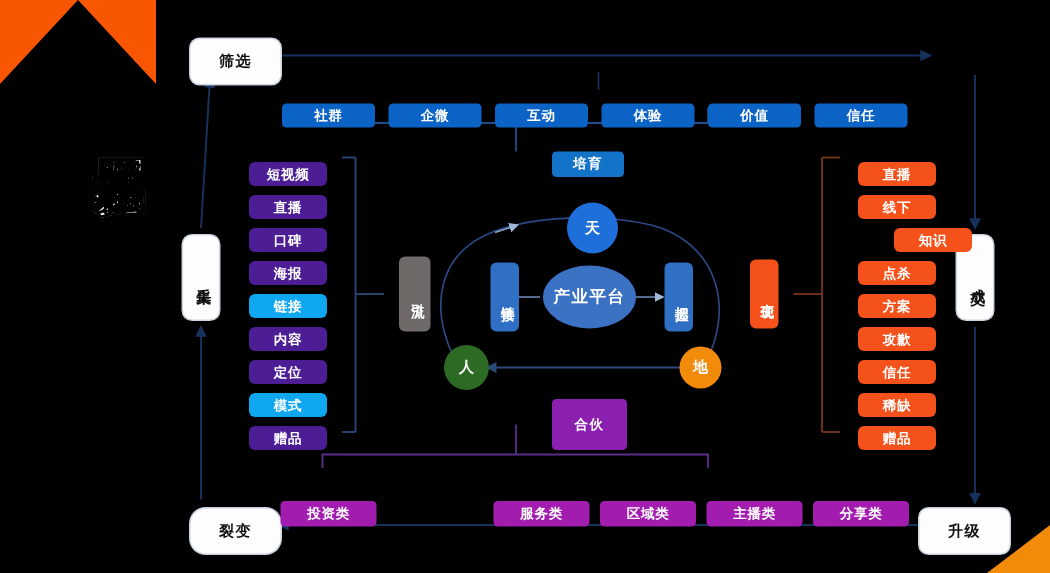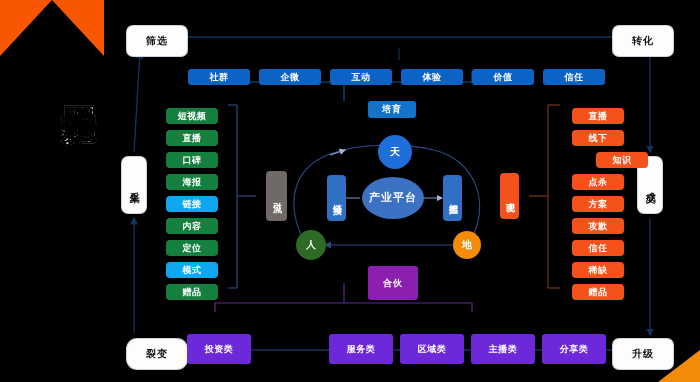--- a/index.html
+++ b/index.html
@@ -41,22 +41,22 @@
   
   #wires{position:absolute;left:0;top:0;width:700px;height:382px;pointer-events:none;}
 
   
   .chip{
     position:absolute;display:flex;align-items:center;justify-content:center;
     border-radius:4px;font-size:9px;font-weight:700;color:#fff;
     letter-spacing:.5px;white-space:nowrap;box-sizing:border-box;margin-top:16px;
   }
   .chip-top{background:#0b63c5;height:16px;width:62px;border-radius:3px;}
-  .chip-bottom{background:#6d28d9;height:30px;width:64px;border-radius:3px;}
-  .chip-left{background:#15803d;height:16px;width:52px;border-radius:4px;}
+  .chip-bottom{background:#a21caf;height:17px;width:64px;border-radius:3px;}
+  .chip-left{background:#4c1d95;height:16px;width:52px;border-radius:4px;}
   .chip-left.hl{background:#0fa7f0;}
   .chip-right{background:#f4521a;height:16px;width:52px;border-radius:4px;}
 
   
   .wbox{
     position:absolute;background:#fdfdfd;color:#111;
     border-radius:6px;display:flex;align-items:center;justify-content:center;
     font-size:10px;font-weight:700;letter-spacing:1px;
     box-shadow:0 0 0 1px #c9d2dd;box-sizing:border-box;
   }
@@ -162,23 +162,20 @@
     <path d="M455,245 L325,245" stroke="#2a4a7a" stroke-width="1.2" fill="none" marker-end="url(#arrL)"></path>
 
     <path d="M360,198 L336,198" stroke="#6f8fc0" stroke-width="1.1" fill="none" marker-end="url(#arrW)"></path>
 
     <path d="M418,198 L442,198" stroke="#6f8fc0" stroke-width="1.1" fill="none" marker-end="url(#arrW)"></path>
   </svg>
 
   <div class="wbox wbox-h" style="left:127px;top:26px;">
     <span>筛选</span>
   </div>
-  <div class="wbox wbox-h" style="left:613px;top:26px;">
-    <span>转化</span>
-  </div>
   <div class="wbox wbox-h" style="left:127px;top:339px;border-radius:10px;">
     <span>裂变</span>
   </div>
   <div class="wbox wbox-h" style="left:613px;top:339px;">
     <span>升级</span>
   </div>
   <div class="wbox wbox-v" style="left:122px;top:157px;">
     <span>采集</span>
   </div>
   <div class="wbox wbox-v" style="left:638px;top:157px;">

